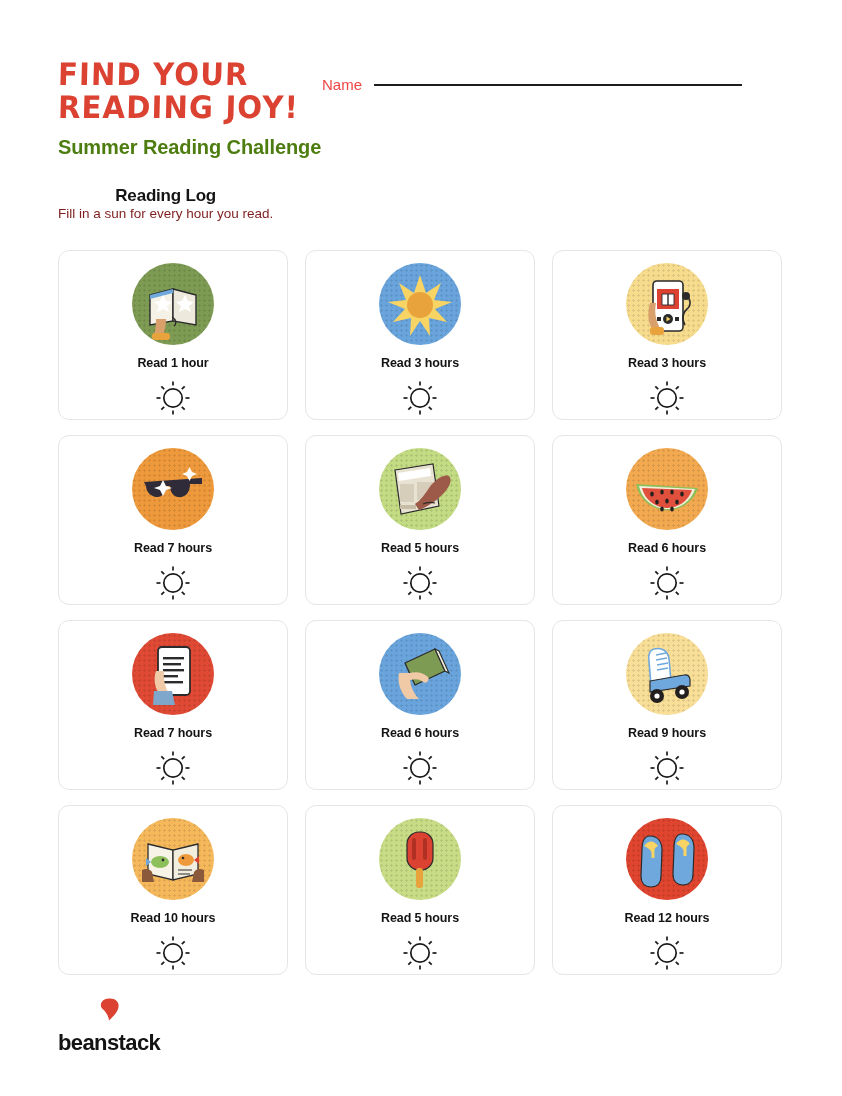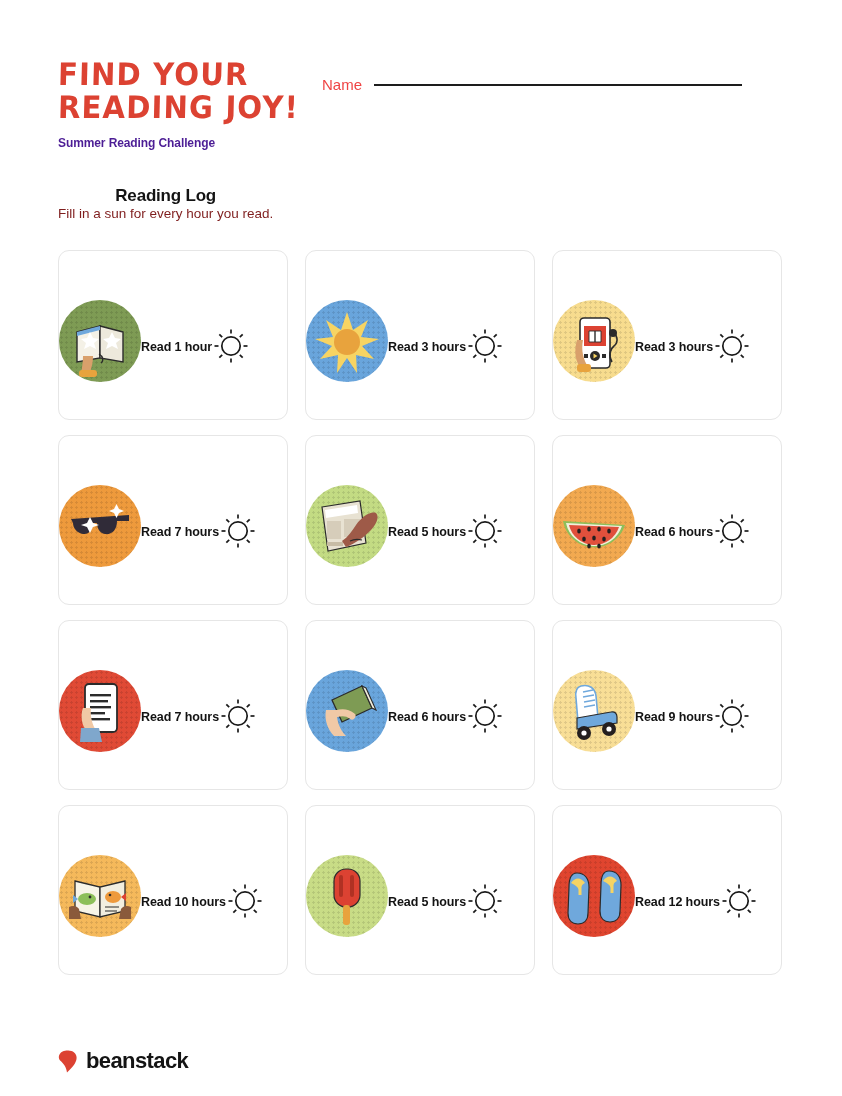--- a/index.html
+++ b/index.html
@@ -19,23 +19,23 @@
     font-weight: 700;
     font-size: 31px;
     letter-spacing: 1.2px;
     line-height: 1.08;
     color: #DC4232;
     transform: scaleX(0.94) skewX(-1.5deg);
     transform-origin: left center;
   }
   .subtitle {
     margin-top: 11px;
-    font-size: 12px;
+    font-size: 20px;
     font-weight: 700;
-    color: #4c1d95;
+    color: #4d7c0f;
     letter-spacing: -0.1px;
   }
   .name-row {
     position: absolute; left: 322px; top: 76px;
     display: flex; align-items: center; gap: 12px; width: 420px;
   }
   .name-label { font-size: 15px; color: #ef4444; }
   .name-rule { flex: 1; height: 2px; background: #1d1d1d; }
 
   
@@ -49,21 +49,21 @@
     display: grid;
     grid-template-columns: repeat(3, 230px);
     grid-template-rows: repeat(4, 170px);
     column-gap: 17px;
     row-gap: 15px;
   }
   .card {
     border: 1px solid #e6e6e6;
     border-radius: 11px;
     background: #fff;
-    display: flex; flex-direction: row;
+    display: flex; flex-direction: column;
     align-items: center;
     padding-top: 12px;
   }
   .badge { width: 82px; height: 82px; border-radius: 50%; position: relative; overflow: hidden; }
   .badge .dots {
     position: absolute; inset: 0;
     background-image: radial-gradient(rgba(0,0,0,0.10) 1px, transparent 1.1px);
     background-size: 5px 5px;
   }
   .badge svg { position: absolute; inset: 0; width: 100%; height: 100%; }
@@ -71,21 +71,21 @@
     margin-top: 11px;
     font-size: 12.5px;
     font-weight: 700;
     color: #131313;
     letter-spacing: -0.1px;
   }
   .sun-slot { margin-top: 9px; }
   .sun-slot svg { display: block; }
 
   
-  .footer { position: absolute; left: 58px; top: 1048px; display: flex; align-items: center; gap: 9px; }
+  .footer { position: absolute; left: 58px; top: 998px; display: flex; align-items: center; gap: 9px; flex-direction: column; }
   .bean { width: 19px; height: 23px; }
   .brand { font-size: 22px; font-weight: 700; color: #141414; letter-spacing: -0.6px; }
 </style>
 </head>
 <body>
 
 <div class="page">
 
   <div class="header">
     <div class="title-line">FIND YOUR</div>

